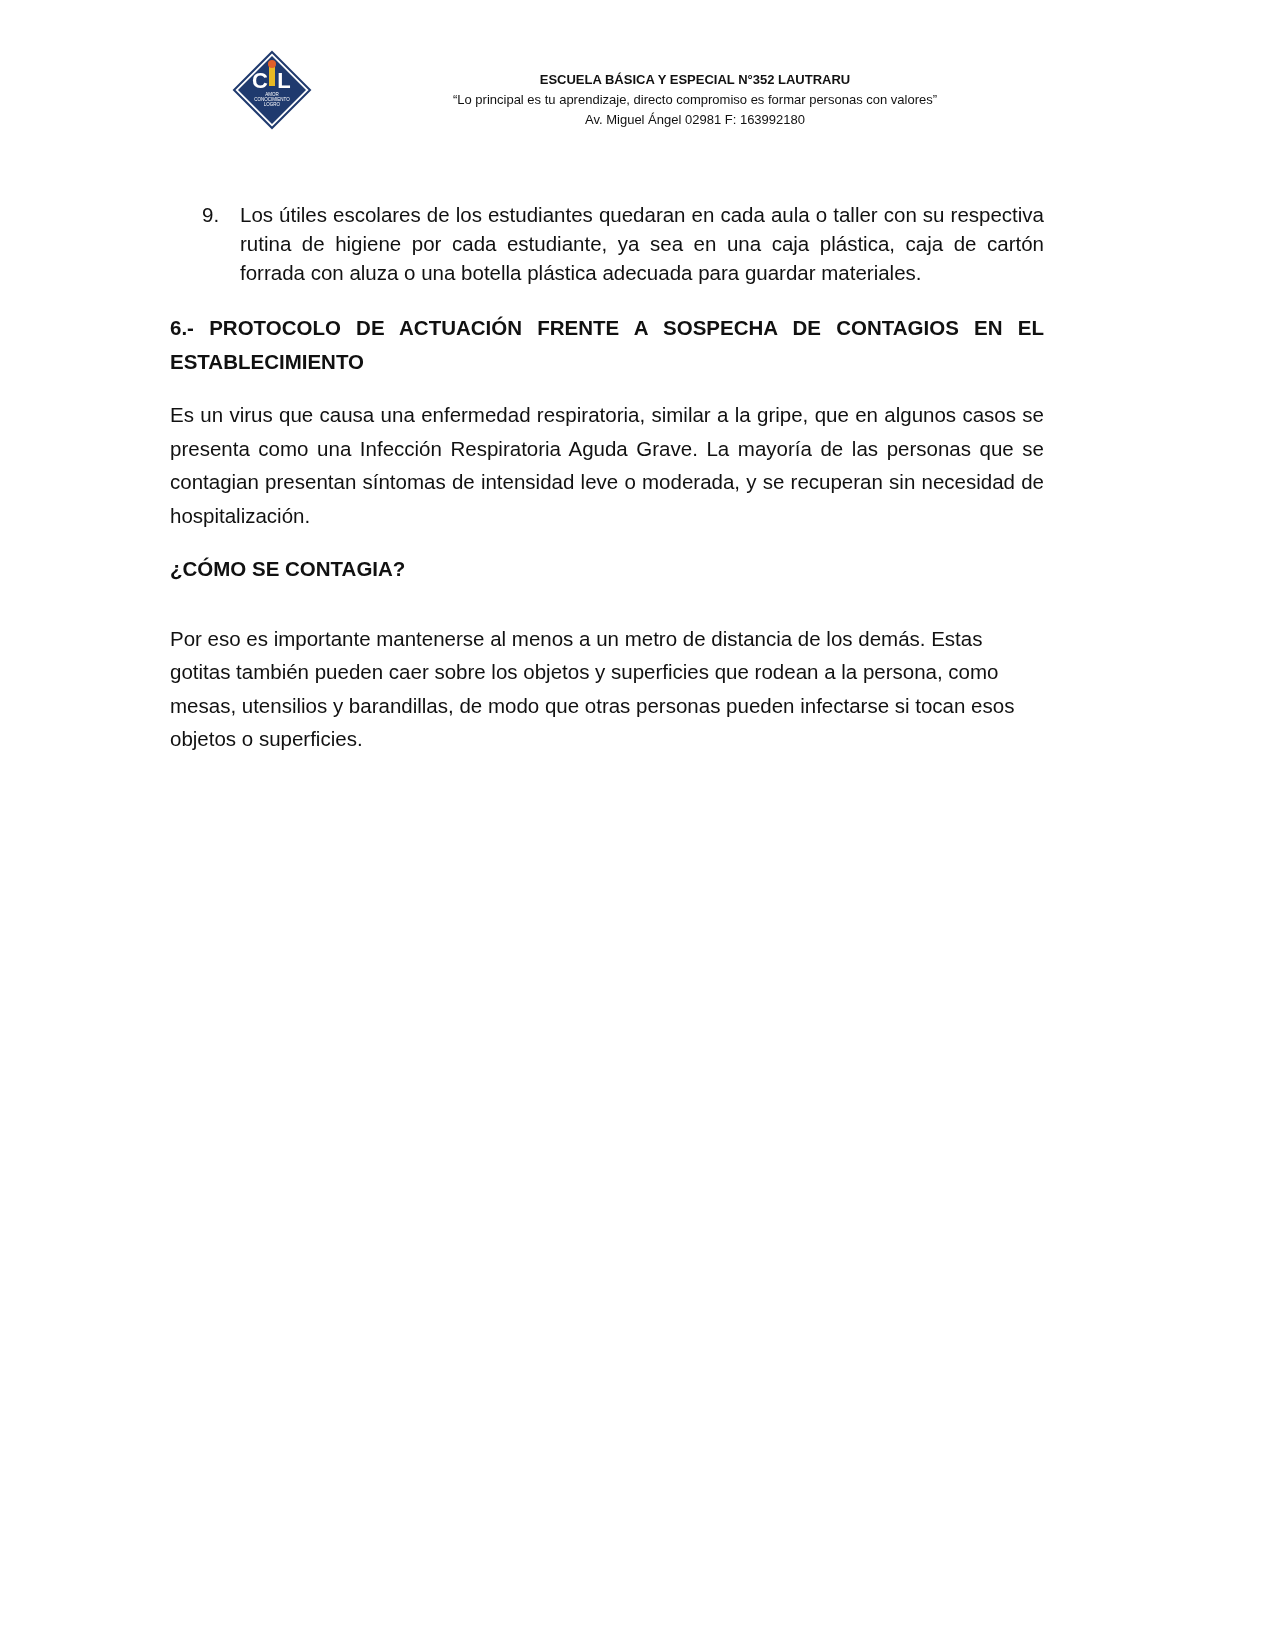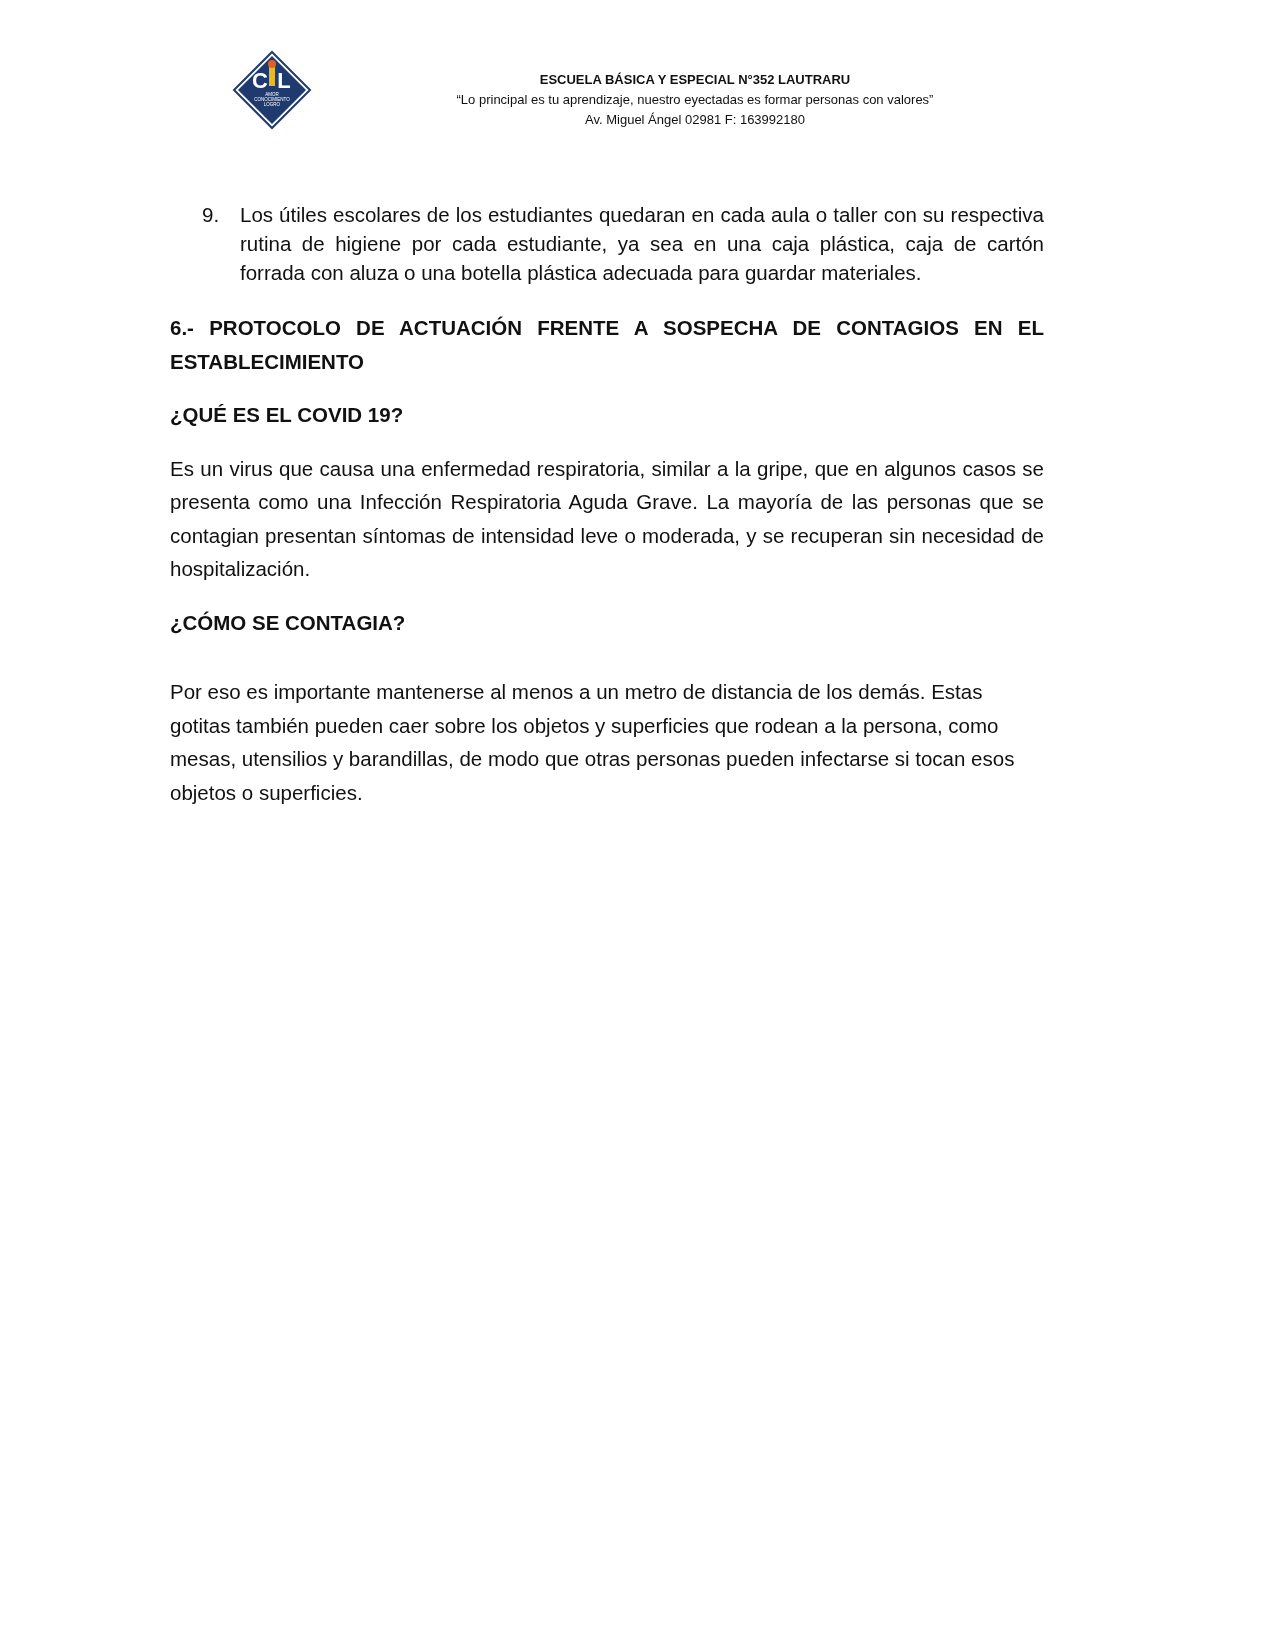--- a/index.html
+++ b/index.html
@@ -28,33 +28,32 @@
   <circle cx="40" cy="14" r="4" fill="#e0602a"></circle>
   <text x="28" y="38" font-size="22" font-weight="bold" fill="#fff" font-family="Liberation Sans, sans-serif" text-anchor="middle">C</text>
   <text x="52" y="38" font-size="22" font-weight="bold" fill="#fff" font-family="Liberation Sans, sans-serif" text-anchor="middle">L</text>
   <text x="40" y="46" font-size="4.5" fill="#fff" text-anchor="middle" font-family="Liberation Sans, sans-serif">AMOR</text>
   <text x="40" y="51" font-size="4.5" fill="#fff" text-anchor="middle" font-family="Liberation Sans, sans-serif">CONOCIMIENTO</text>
   <text x="40" y="56" font-size="4.5" fill="#fff" text-anchor="middle" font-family="Liberation Sans, sans-serif">LOGRO</text>
 </svg>
 
 <div class="header">
   <div class="title">ESCUELA BÁSICA Y ESPECIAL N°352 LAUTRARU</div>
-  <div>“Lo principal es tu aprendizaje, nuestro eyectadas es formar personas con valores”</div>
+  <div>“Lo principal es tu aprendizaje, directo compromiso es formar personas con valores”</div>
   <div>Av. Miguel Ángel 02981 F: 163992180</div>
 </div>
 
 <div class="body">
   <div class="item9">
     <span class="num">9.</span>
     <span class="txt">Los útiles escolares de los estudiantes quedaran en cada aula o taller con su respectiva rutina de higiene por cada estudiante, ya sea en una caja plástica, caja de cartón forrada con aluza o una botella plástica adecuada para guardar materiales.</span>
   </div>
 
   <p class="h sec">6.- PROTOCOLO DE ACTUACIÓN FRENTE A SOSPECHA DE CONTAGIOS EN EL ESTABLECIMIENTO</p>
 
-  <p class="h gap">¿QUÉ ES EL COVID 19?</p>
   <p class="gap">Es un virus que causa una enfermedad respiratoria, similar a la gripe, que en algunos casos se presenta como una Infección Respiratoria Aguda Grave. La mayoría de las personas que se contagian presentan síntomas de intensidad leve o moderada, y se recuperan sin necesidad de hospitalización.</p>
 
   <p class="h gap">¿CÓMO SE CONTAGIA?</p>
 
   <div class="gap" style="margin-top:36px">
   </div>
 
   <p style="margin-top:16px; text-align:left">Por eso es importante mantenerse al menos a un metro de distancia de los demás. Estas gotitas también pueden caer sobre los objetos y superficies que rodean a la persona, como mesas, utensilios y barandillas, de modo que otras personas pueden infectarse si tocan esos objetos o superficies.</p>
 </div>
 

